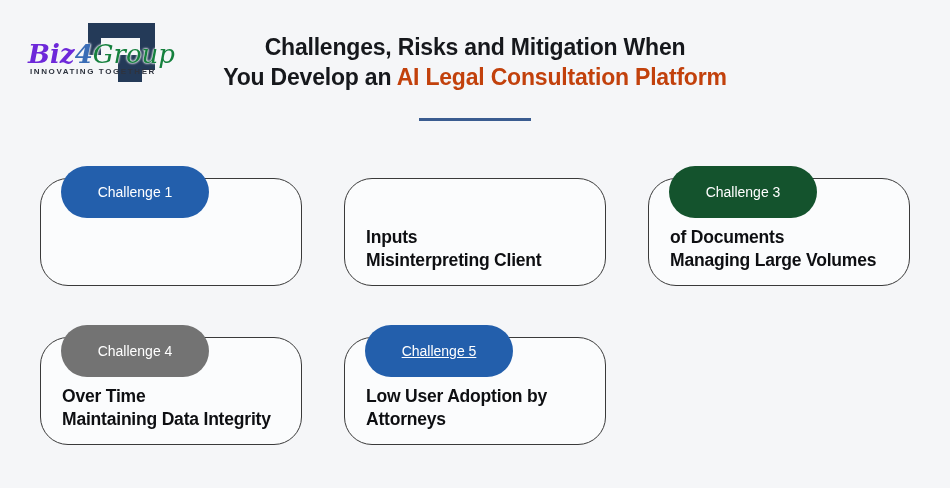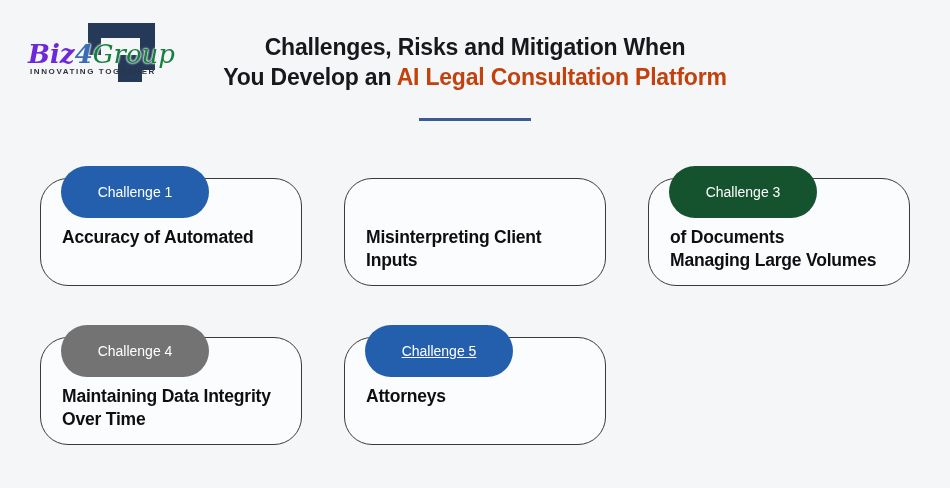--- a/index.html
+++ b/index.html
@@ -93,52 +93,52 @@
     <div><span>You Develop an </span><span style="color:#c2410c">AI Legal Consultation Platform</span></div>
   </div>
   <div class="divider"></div>
 
   <div class="cards">
 
     <div class="card-block">
       <div class="pill" style="background: rgb(35, 95, 172);">Challenge 1</div>
       <div class="card-box"></div>
       <div class="card-title">
-        <div>Accuracy of Automated</div>
       </div>
     </div>
 
     <div class="card-block">
       <div class="card-box"></div>
       <div class="card-title">
+        <div>Inputs</div>
         <div>Misinterpreting Client</div>
-        <div>Inputs</div>
       </div>
     </div>
 
     <div class="card-block">
       <div class="pill" style="background: #14532d;">Challenge 3</div>
       <div class="card-box"></div>
       <div class="card-title">
         <div>of Documents</div>
         <div>Managing Large Volumes</div>
       </div>
     </div>
 
     <div class="card-block">
       <div class="pill" style="background: #737373;">Challenge 4</div>
       <div class="card-box"></div>
       <div class="card-title">
+        <div>Over Time</div>
         <div>Maintaining Data Integrity</div>
-        <div>Over Time</div>
       </div>
     </div>
 
     <div class="card-block">
       <div class="pill" style="background: rgb(35, 95, 172); text-decoration: underline;">Challenge 5</div>
       <div class="card-box"></div>
       <div class="card-title">
+        <div>Low User Adoption by</div>
         <div>Attorneys</div>
       </div>
     </div>
 
   </div>
 </div>
 
 </body></html>

